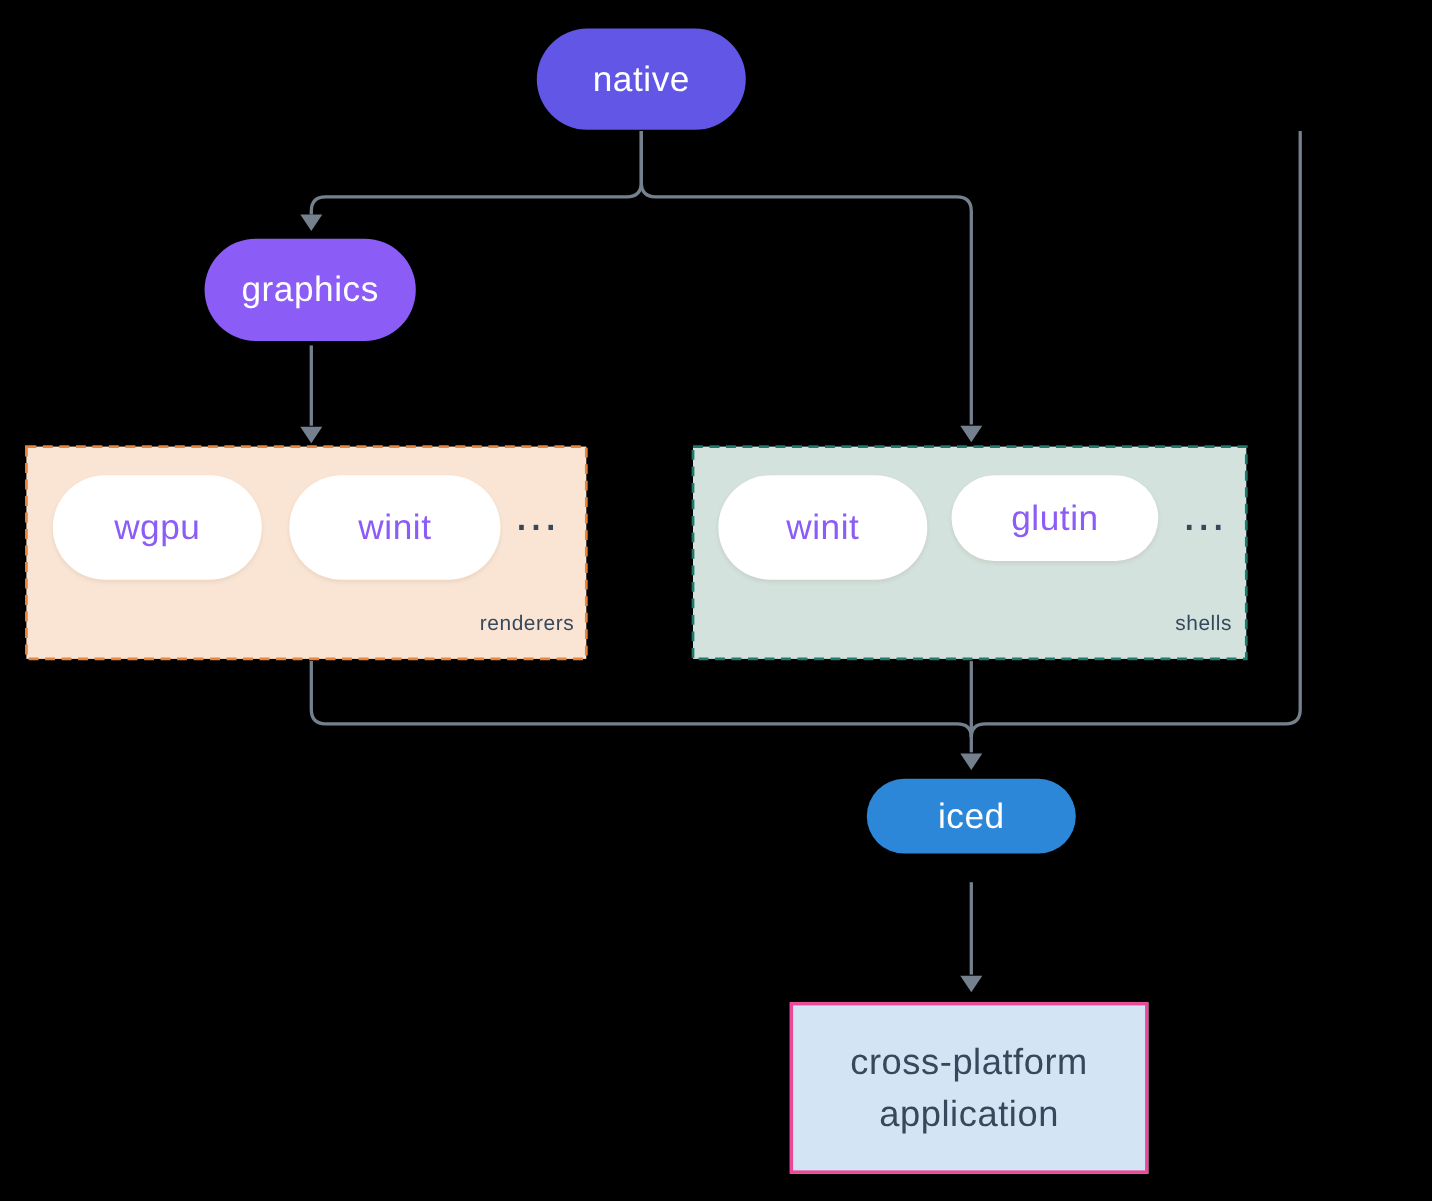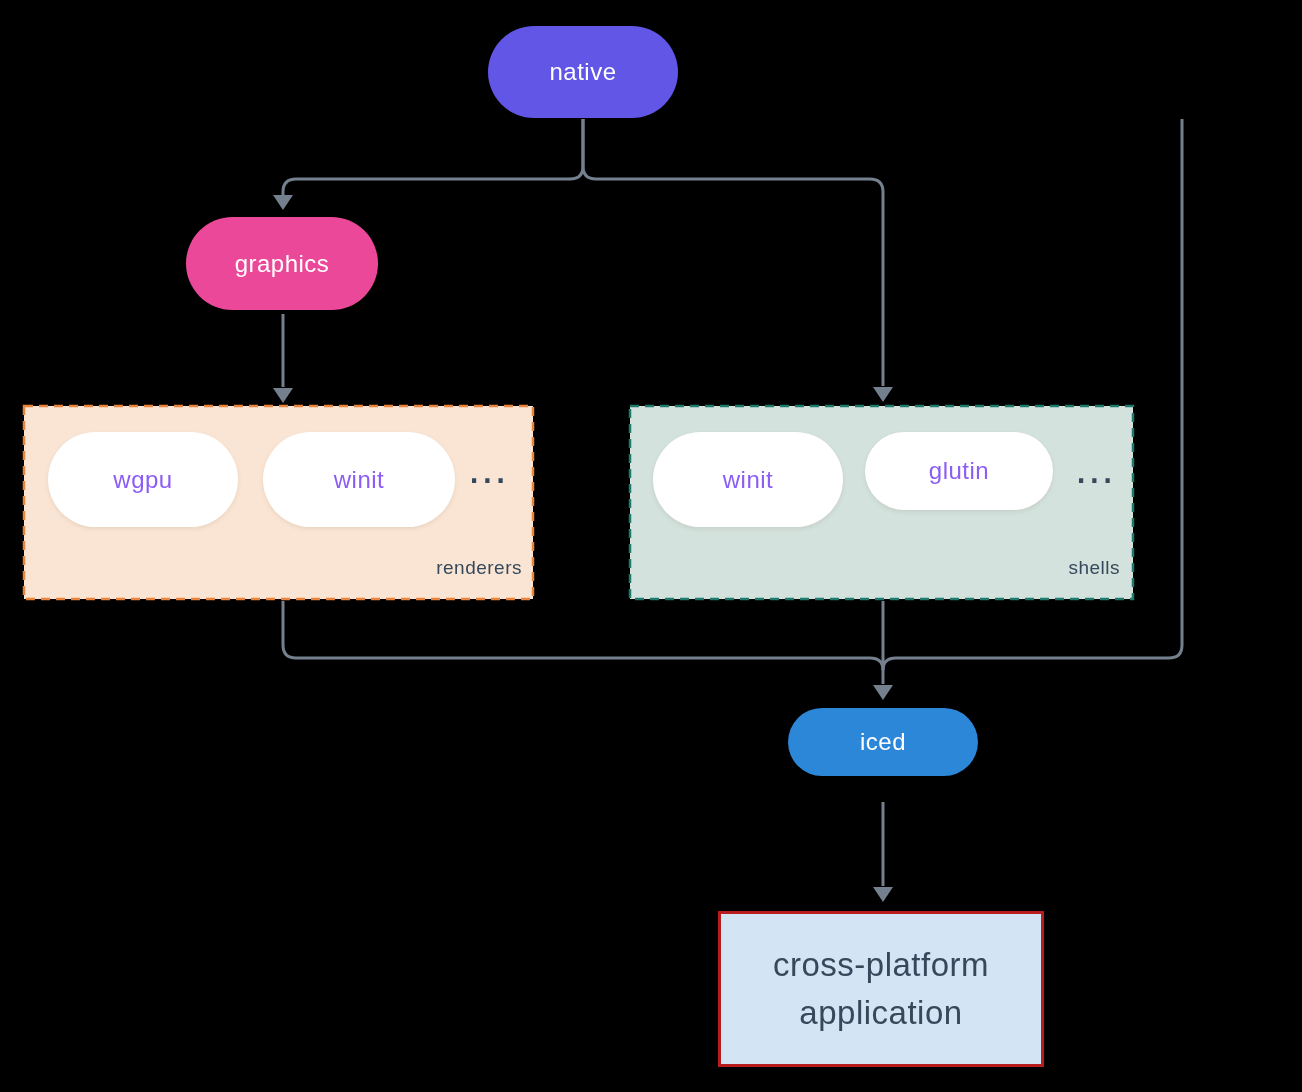--- a/index.html
+++ b/index.html
@@ -8,45 +8,45 @@
     width:1302px;height:1092px;
     background:#000;
     font-family:"Liberation Sans","DejaVu Sans",sans-serif;
     overflow:hidden;
   }
   .edges-layer{position:absolute;left:0;top:0;}
   .pill{
     position:absolute;
     display:flex;align-items:center;justify-content:center;
     border-radius:48px;
-    font-size:24px;letter-spacing:.5px;
+    font-size:32px;letter-spacing:.5px;
     color:#fff;
     text-align:center;
   }
   .pill-native,.pill-web{background:#6156e6;}
-  .pill-graphics{background:#ec4899;}
+  .pill-graphics{background:#8b5cf6;}
   .pill-iced{background:#2d87d8;}
   .pill-white{
     background:#ffffff;color:#8b5cf6;
     box-shadow:0 2px 4px rgba(90,60,30,.10);
   }
   .group-label{
     position:absolute;
     color:#36495c;font-size:19px;letter-spacing:.5px;
     text-align:right;
   }
   .ellipsis{
     position:absolute;
     color:#36495c;font-size:44px;letter-spacing:1px;
     line-height:44px;
   }
   .app-box{
     position:absolute;
     left:718px;top:911px;width:326px;height:156px;
-    background:#d3e4f5;border:3px solid #b91c1c;
+    background:#d3e4f5;border:3px solid #ec4899;
     box-sizing:border-box;
     display:flex;align-items:center;justify-content:center;
   }
   .app-label{
     color:#36495c;font-size:33px;letter-spacing:.5px;
     line-height:1.45;text-align:center;white-space:pre-line;
   }
 </style>
 </head>
 <body>

